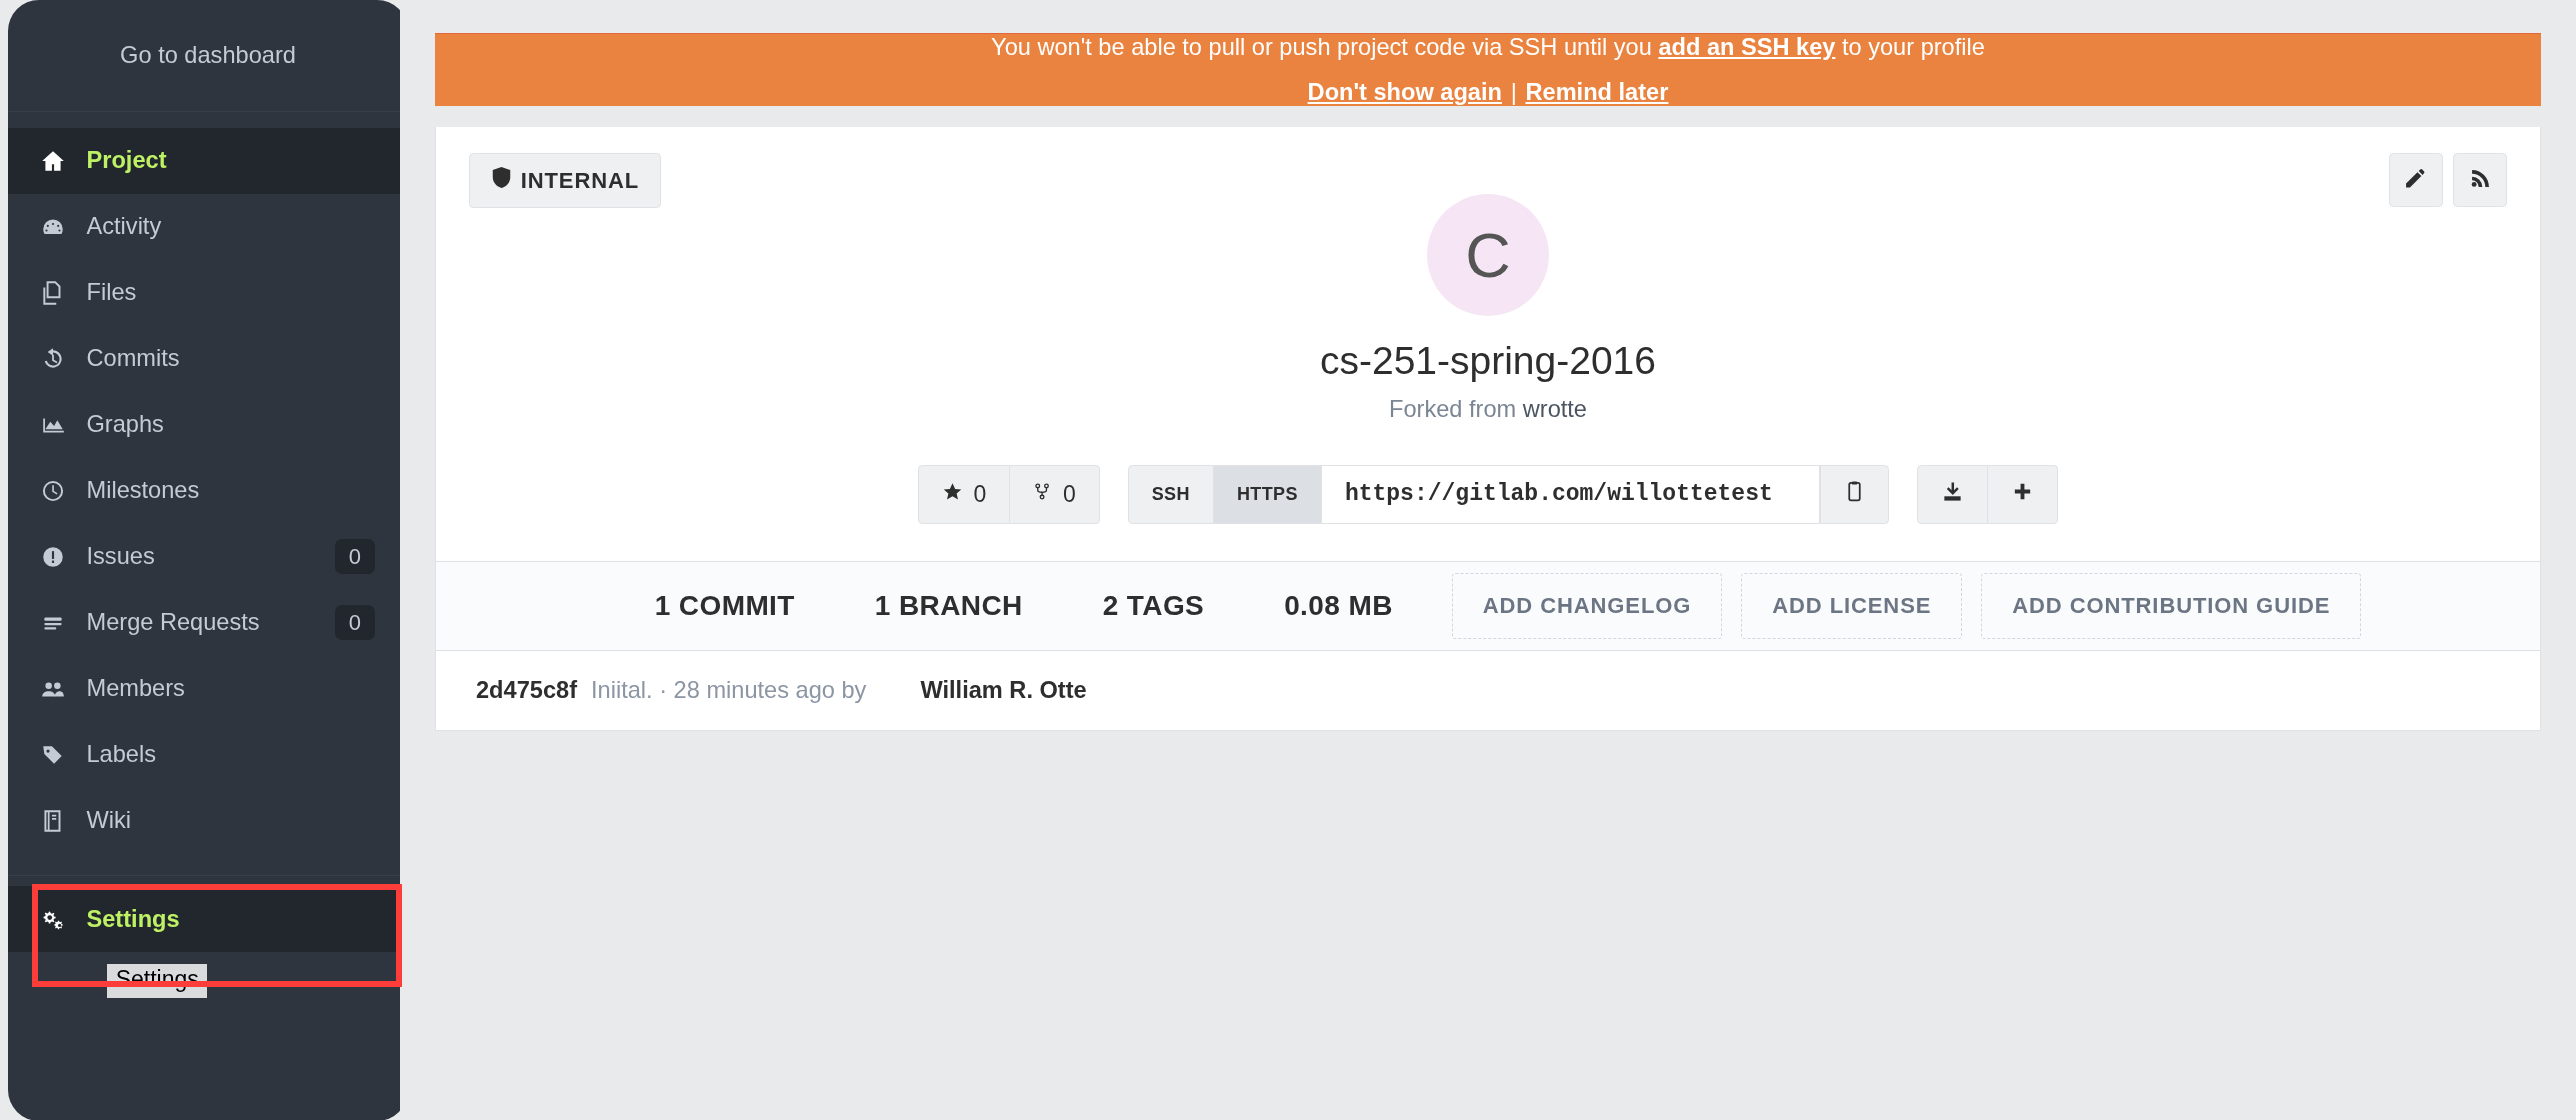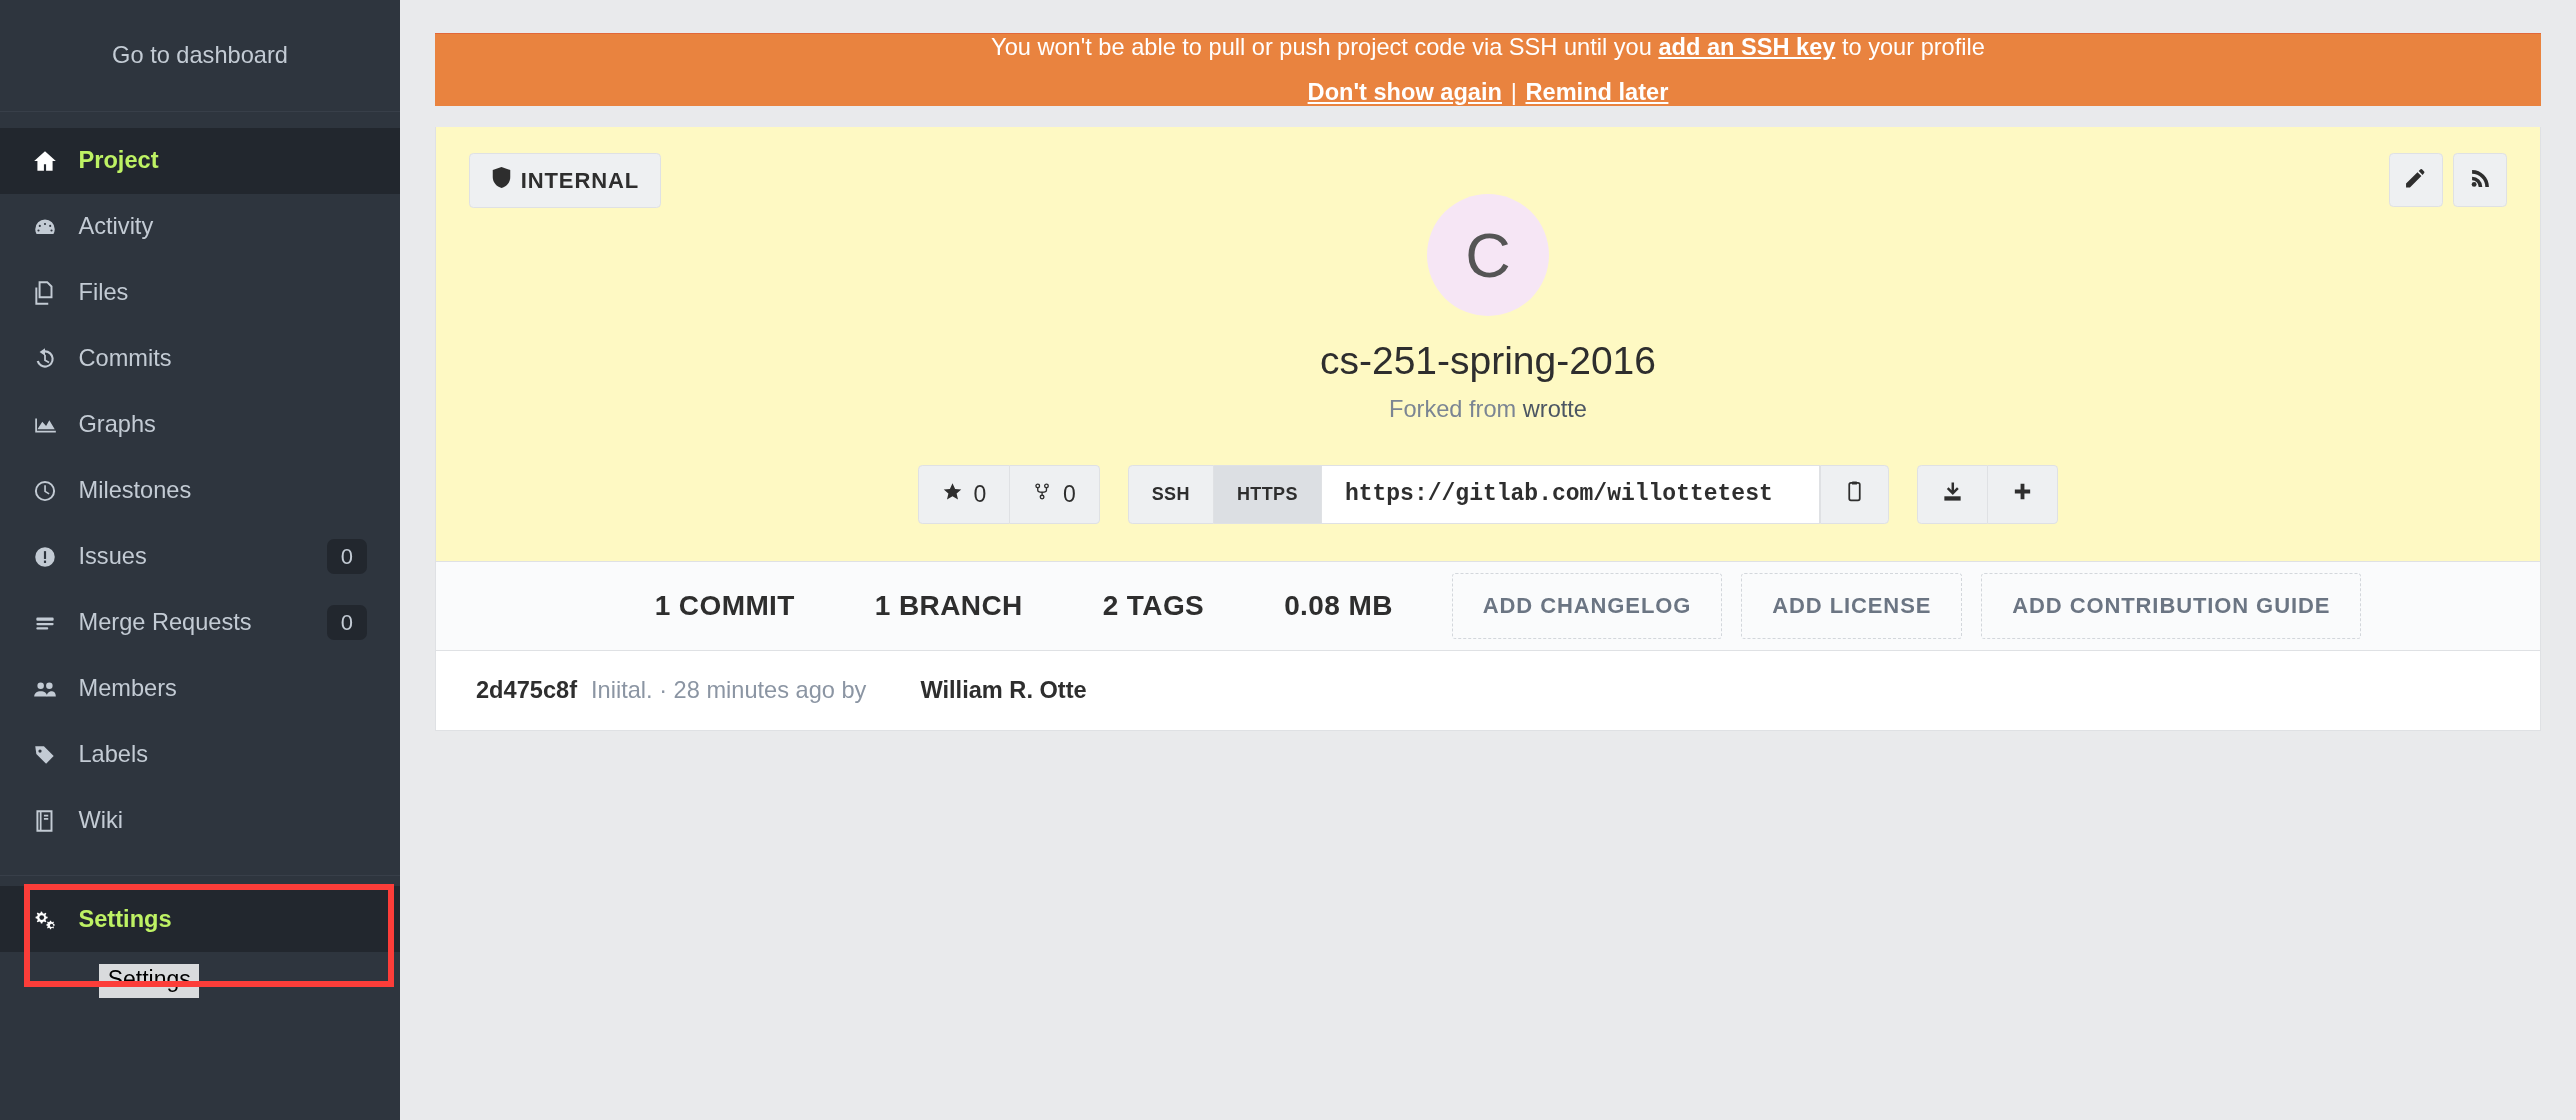--- a/index.html
+++ b/index.html
@@ -5,23 +5,24 @@
   * { box-sizing: border-box; margin: 0; padding: 0; }
   html, body {
     width: 2576px; height: 1121px;
     background: #e9eaec;
     font-family: "Liberation Sans", sans-serif;
     overflow: hidden;
   }
 
   
   #sidebar {
-    position: absolute; left: 0; top: 0;
+    position: absolute; left: 8px; top: 0;
     width: 400px; height: 1121px;
     background: #2e353e;
+    border-radius: 31px;
   }
   #dashboard-link {
     height: 112px; width: 100%;
     display: flex; align-items: center; justify-content: center;
     color: #c3cbd4; font-size: 23.6px;
     border-bottom: 0.9px solid #383f49;
     cursor: pointer;
   }
   #nav-list { padding-top: 15.7px; }
   .nav-item {
@@ -81,21 +82,21 @@
     color: #ffffff; font-size: 23.6px;
     border-top: 1.7px solid #e2673a;
     flex-direction: column;
   }
   #ssh-banner a { color: #fff; font-weight: bold; text-decoration: underline; cursor: pointer; }
   #banner-msg { flex: 1; }
   #banner-actions { font-weight: bold; white-space: nowrap; }
   #banner-actions .sep { margin: 0 8.7px; font-weight: normal; }
 
   #project-card {
-    background: #fef9c3;
+    background: #ffffff;
     border: 0.9px solid #dfe1e4;
     border-top: none;
     margin-top: 21px;
   }
 
   #card-top { position: relative; padding: 26px 33px 0 33px; }
 
   #visibility-badge {
     display: inline-flex; align-items: center; gap: 8.7px;
     background: #eef0f2; border: 0.9px solid #dfe1e4; border-radius: 4.4px;

